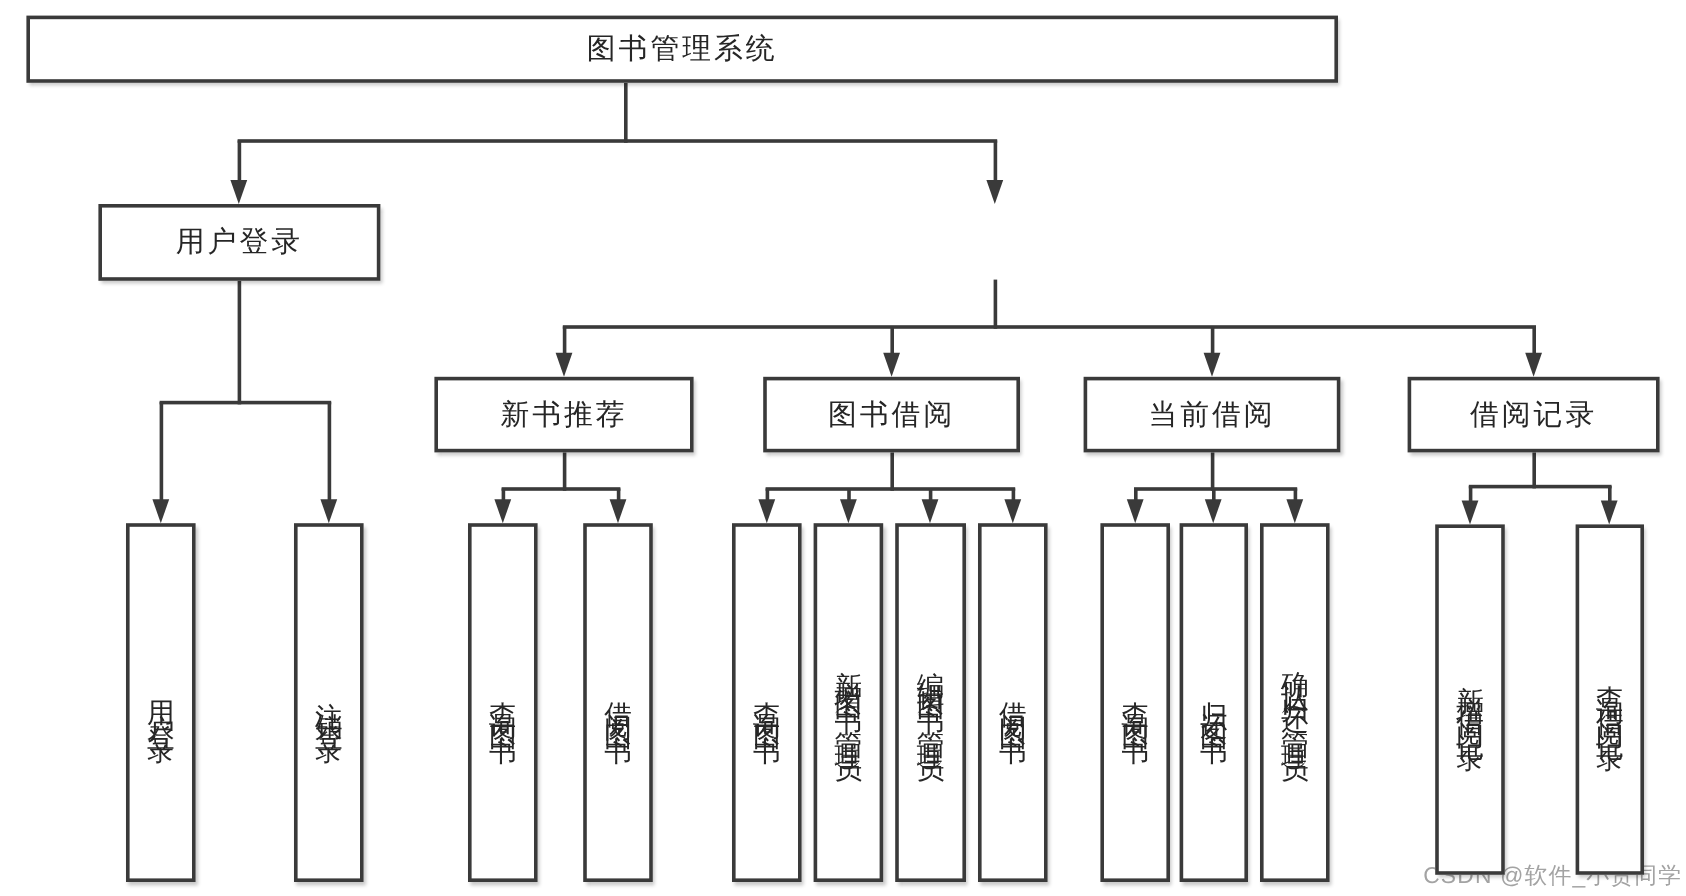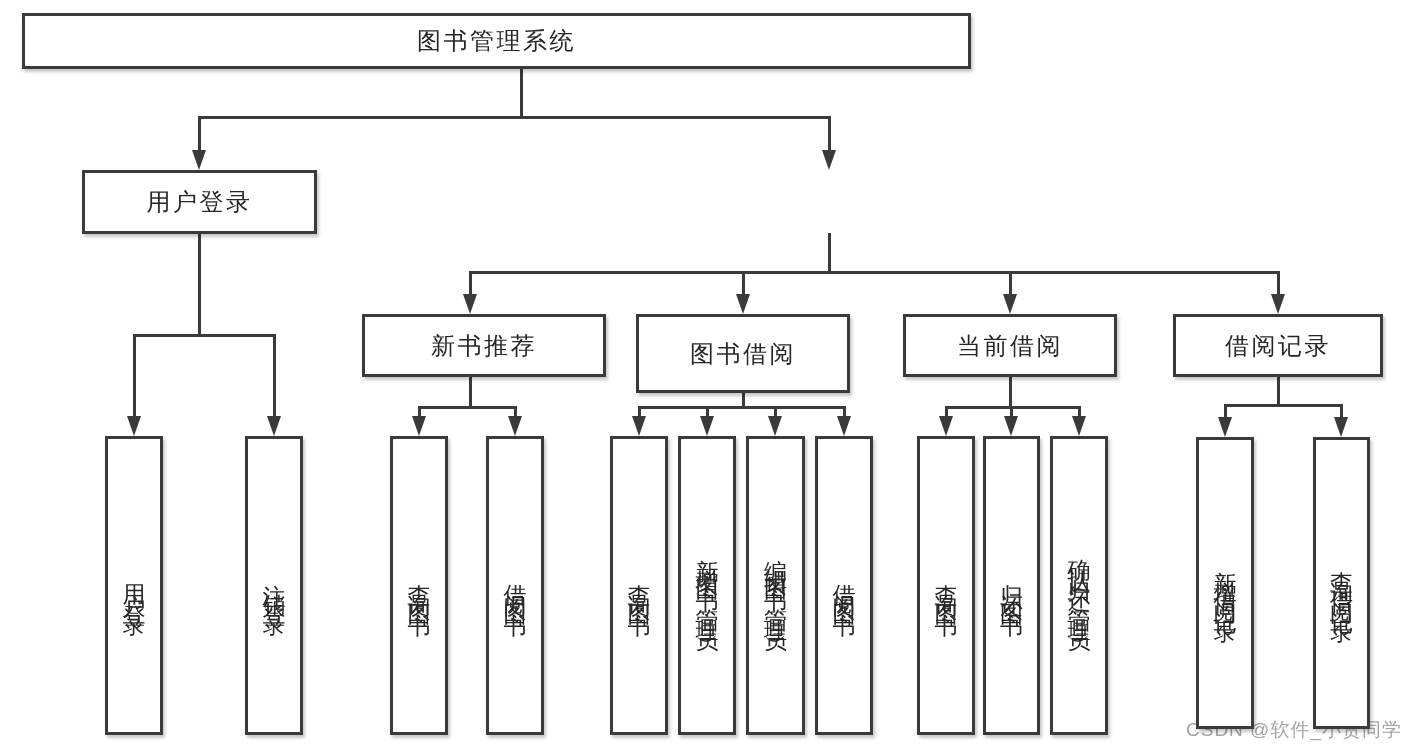--- a/index.html
+++ b/index.html
@@ -109,30 +109,30 @@
     <div class="line" style="left: 1009.5px; top: 407px; width: 3px; height: 11px;"></div>
     <div class="arrowhead" style="left: 1004px; top: 416px;"></div>
     <div class="line" style="left: 1077.5px; top: 407px; width: 3px; height: 11px;"></div>
     <div class="arrowhead" style="left: 1072px; top: 416px;"></div>
     <div class="line" style="left: 1276.5px; top: 376px; width: 3px; height: 31px;"></div>
     <div class="line" style="left: 1223.5px; top: 403.5px; width: 119px; height: 3px;"></div>
     <div class="line" style="left: 1223.5px; top: 405px; width: 3px; height: 14px;"></div>
     <div class="arrowhead" style="left: 1218px; top: 417px;"></div>
     <div class="line" style="left: 1339.5px; top: 405px; width: 3px; height: 14px;"></div>
     <div class="arrowhead" style="left: 1334px; top: 417px;"></div>
-    <div class="node h" style="left: 22px; top: 13px; width: 949px; height: 56px;">
+    <div class="node h" style="left: 22px; top: 13px; width: 1093px; height: 56px;">
       <span>图书管理系统</span>
     </div>
     <div class="node h" style="left: 82px; top: 170px; width: 235px; height: 64px;">
       <span>用户登录</span>
     </div>
-    <div class="node h" style="left: 362px; top: 314px; width: 244px; height: 63px;">
+    <div class="node h" style="left: 362px; top: 314px; width: 216px; height: 63px;">
       <span>新书推荐</span>
     </div>
-    <div class="node h" style="left: 636px; top: 314px; width: 214px; height: 79px; text-align: right;">
+    <div class="node h" style="left: 636px; top: 314px; width: 214px; height: 63px; text-align: right;">
       <span>图书借阅</span>
     </div>
     <div class="node h" style="left: 1173px; top: 314px; width: 210px; height: 63px;">
       <span>借阅记录</span>
     </div>
     <div class="node h" style="left: 903px; top: 314px; width: 214px; height: 63px;">
       <span>当前借阅</span>
     </div>
     <div class="node v" style="left: 105px; top: 436px; width: 58px; height: 299px;">
       <span>用户登录</span>

